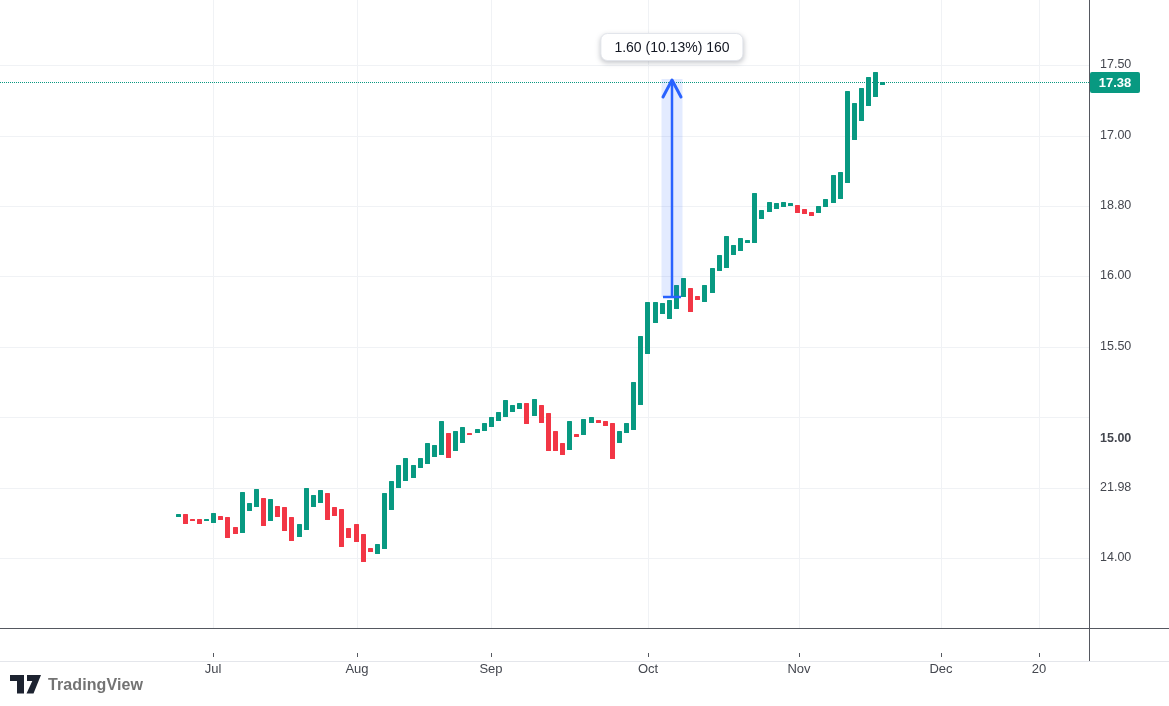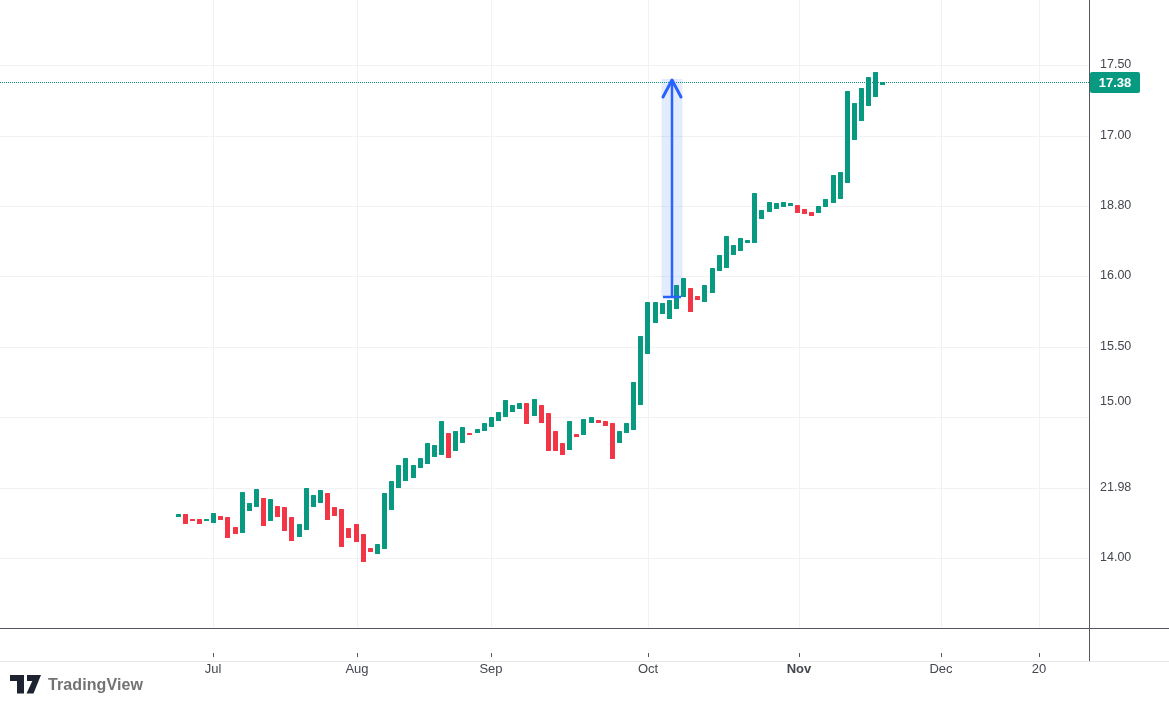--- a/index.html
+++ b/index.html
@@ -171,49 +171,52 @@
 
     <div class="price-line"></div>
 
     <svg class="range-arrow" width="36" height="230" viewBox="0 0 36 230">
       <rect x="7.5" y="4" width="21" height="218" fill="rgba(41,98,255,0.13)"></rect>
       <line x1="9" y1="222" x2="27" y2="222" stroke="#2962FF" stroke-width="2.5"></line>
       <line x1="18" y1="222" x2="18" y2="8" stroke="#2962FF" stroke-width="2.5"></line>
       <polyline points="9,22 18,5 27,22" fill="none" stroke="#2962FF" stroke-width="3" stroke-linecap="round" stroke-linejoin="round"></polyline>
     </svg>
 
+    <div class="tooltip">
+      <span>1.60 (10.13%) 160</span>
+    </div>
 
   </div>
 
   <div class="price-axis">
     <div id="price-labels">
         <div class="price-axis-label" style="top: 57.2px;">17.50</div>
         <div class="price-axis-label" style="top: 127.6px;">17.00</div>
         <div class="price-axis-label" style="top: 198px;">18.80</div>
         <div class="price-axis-label" style="top: 268.4px;">16.00</div>
         <div class="price-axis-label" style="top: 338.8px;">15.50</div>
-        <div class="price-axis-label" style="top: 394px;">15.00</div>
+        <div class="price-axis-label" style="top: 431px; font-weight: bold;">15.00</div>
         <div class="price-axis-label" style="top: 479.6px;">21.98</div>
         <div class="price-axis-label" style="top: 550px;">14.00</div>
       </div>
     <div class="price-badge">17.38</div>
   </div>
 
   <div class="time-axis">
     <div id="time-labels">
         <div class="time-tick" style="left: 213px;"></div>
         <div class="time-axis-label" style="left: 213px;">Jul</div>
         <div class="time-tick" style="left: 357px;"></div>
         <div class="time-axis-label" style="left: 357px;">Aug</div>
         <div class="time-tick" style="left: 491px;"></div>
         <div class="time-axis-label" style="left: 491px;">Sep</div>
         <div class="time-tick" style="left: 648px;"></div>
         <div class="time-axis-label" style="left: 648px;">Oct</div>
         <div class="time-tick" style="left: 799px;"></div>
-        <div class="time-axis-label" style="left: 799px; font-weight: bold;">Nov</div>
+        <div class="time-axis-label" style="left: 799px;">Nov</div>
         <div class="time-tick" style="left: 941px;"></div>
         <div class="time-axis-label" style="left: 941px;">Dec</div>
         <div class="time-tick" style="left: 1039px;"></div>
         <div class="time-axis-label" style="left: 1039px;">20</div>
       </div>
   </div>
 
   <div class="axis-line-v"></div>
   <div class="axis-line-h"></div>
   <div class="axis-bottom-border"></div>

